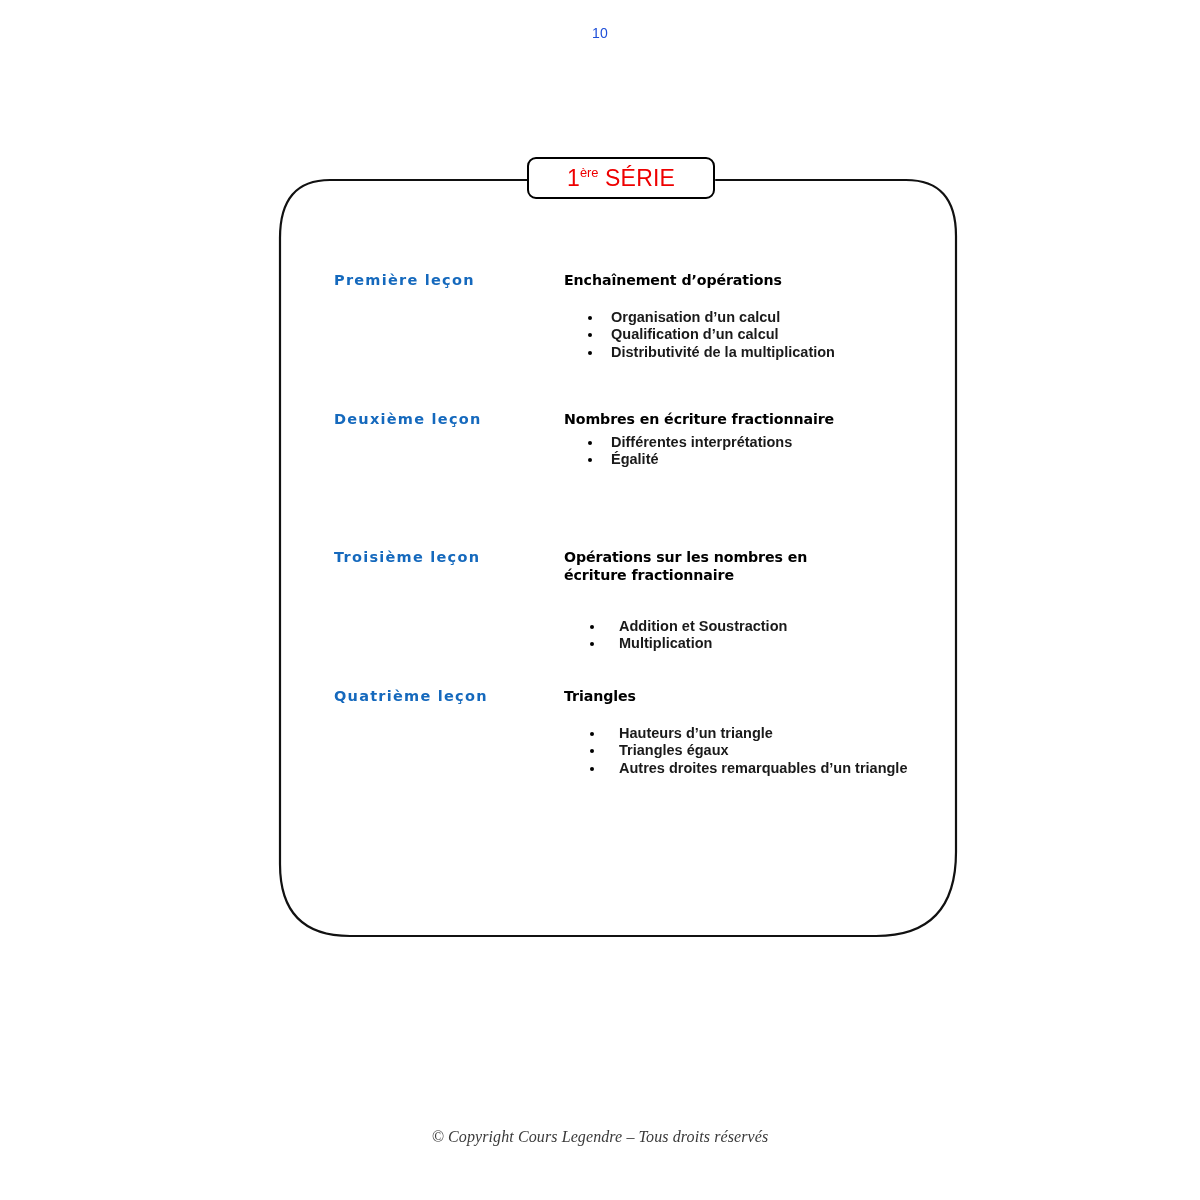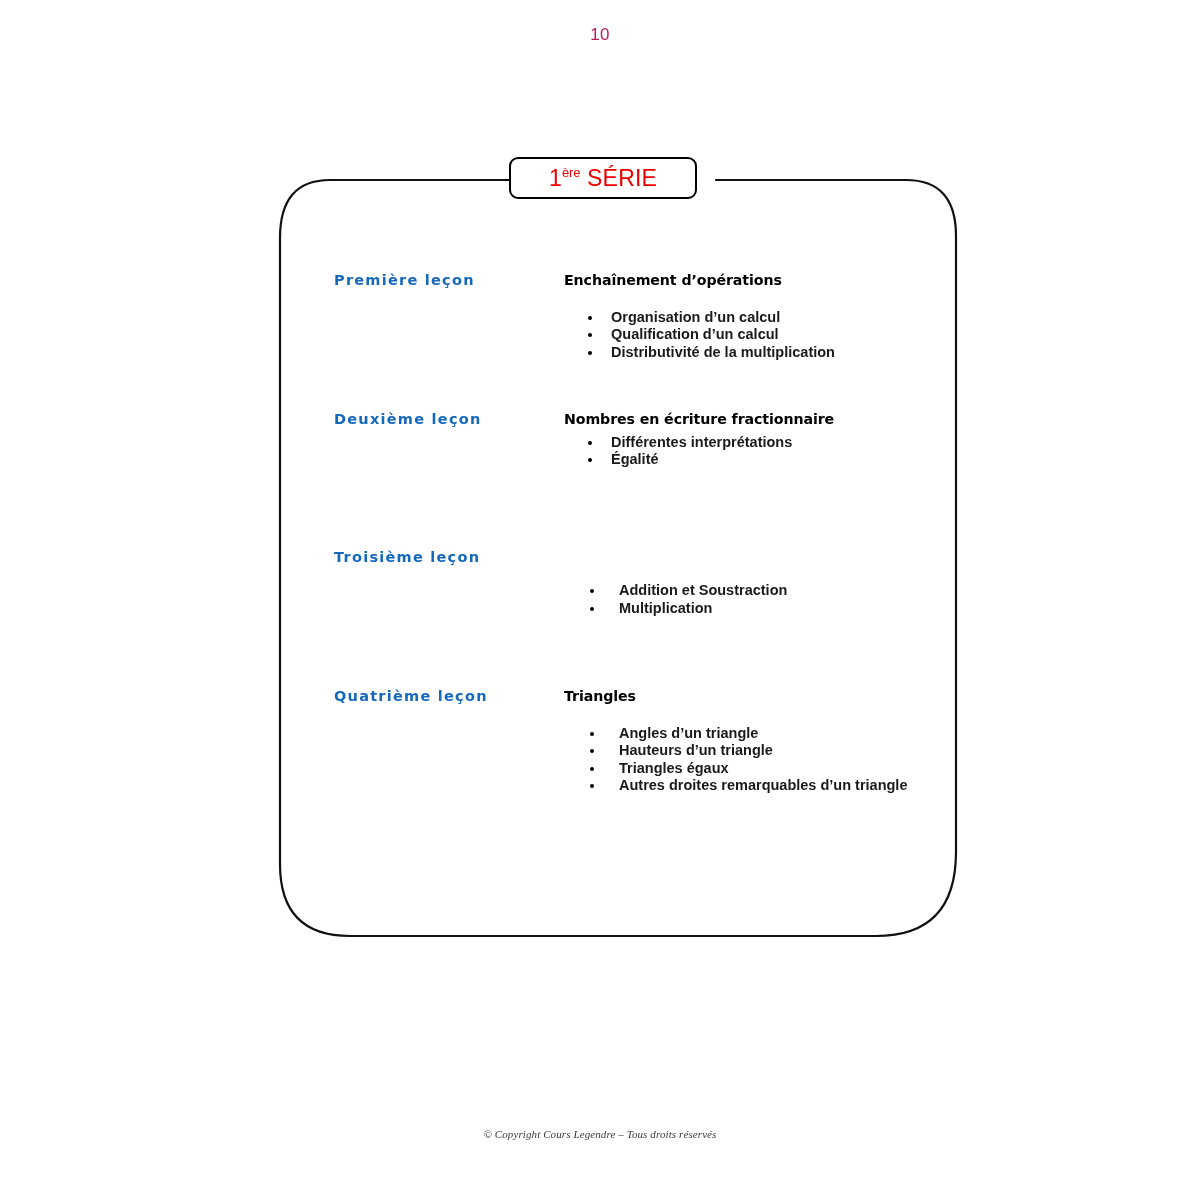--- a/index.html
+++ b/index.html
@@ -18,22 +18,22 @@
   }
 
   
   .page-number {
     position: absolute;
     top: 25px;
     left: 0;
     width: 1200px;
     text-align: center;
     font-family: "Liberation Sans", "DejaVu Sans", sans-serif;
-    font-size: 17px;
-    color: #be185d;
+    font-size: 14px;
+    color: #1d4ed8;
     letter-spacing: 0.3px;
   }
 
   
   .frame-wrap {
     position: absolute;
     left: 272px;
     top: 164px;
     width: 692px;
     height: 784px;
@@ -43,21 +43,21 @@
     left: 0;
     top: 0;
     width: 692px;
     height: 784px;
     overflow: visible;
   }
 
   
   .title-badge {
     position: absolute;
-    left: 509px;
+    left: 527px;
     top: 157px;
     width: 188px;
     height: 42px;
     background: #ffffff;
     border: 2.6px solid #000000;
     border-radius: 9px;
     box-sizing: border-box;
     display: flex;
     align-items: center;
     justify-content: center;
@@ -153,21 +153,21 @@
 
   
   .footer {
     position: absolute;
     left: 0;
     top: 1128px;
     width: 1200px;
     text-align: center;
     font-family: "Liberation Serif", "DejaVu Serif", serif;
     font-style: italic;
-    font-size: 11px;
+    font-size: 16px;
     color: #3a3a3a;
     letter-spacing: 0.1px;
   }
 </style>
 </head>
 <body>
 
 <div class="page-number">10</div>
 
 <div class="frame-wrap">
@@ -213,33 +213,33 @@
         <ul class="bullets" style="margin-top:5px;">
           <li><span class="bullet-dot"></span><span>Différentes interprétations</span></li>
           <li><span class="bullet-dot"></span><span>Égalité</span></li>
         </ul>
       </div>
     </div>
 
     <div class="lesson-block" style="top:385px;">
       <div class="lesson-label">Troisième leçon</div>
       <div class="lesson-body">
+        <div class="lesson-title narrow">Opérations sur les nombres en écriture fractionnaire</div>
         <ul class="bullets wide-gap" style="margin-top:33px;">
           <li><span class="bullet-dot"></span><span>Addition et Soustraction</span></li>
           <li><span class="bullet-dot"></span><span>Multiplication</span></li>
         </ul>
       </div>
     </div>
 
     <div class="lesson-block" style="top:524px;">
       <div class="lesson-label">Quatrième leçon</div>
       <div class="lesson-body">
         <div class="lesson-title">Triangles</div>
         <ul class="bullets wide-gap" style="margin-top:19px;">
-          <li><span class="bullet-dot"></span><span>Angles d’un triangle</span></li>
           <li><span class="bullet-dot"></span><span>Hauteurs d’un triangle</span></li>
           <li><span class="bullet-dot"></span><span>Triangles égaux</span></li>
           <li><span class="bullet-dot"></span><span>Autres droites remarquables d’un triangle</span></li>
         </ul>
       </div>
     </div>
 
   </div>
 </div>
 

